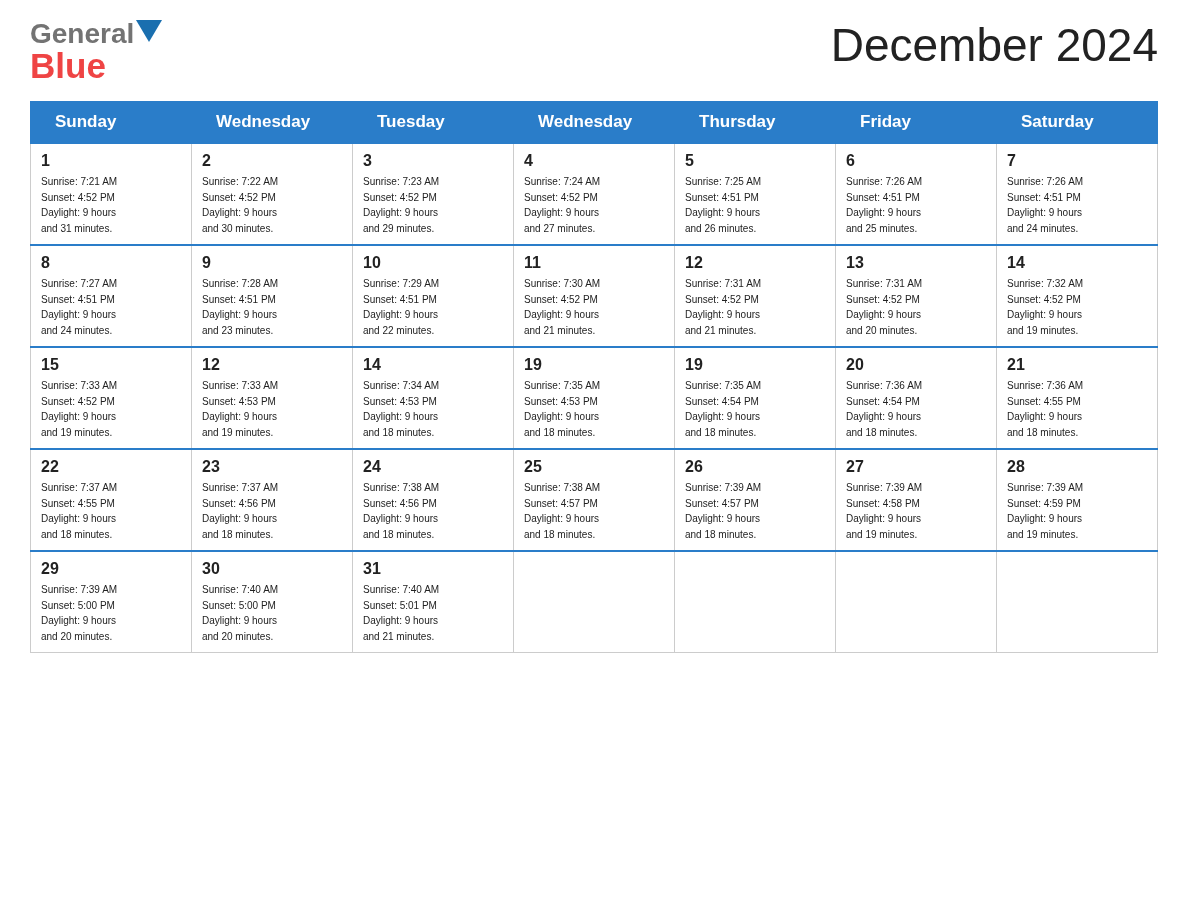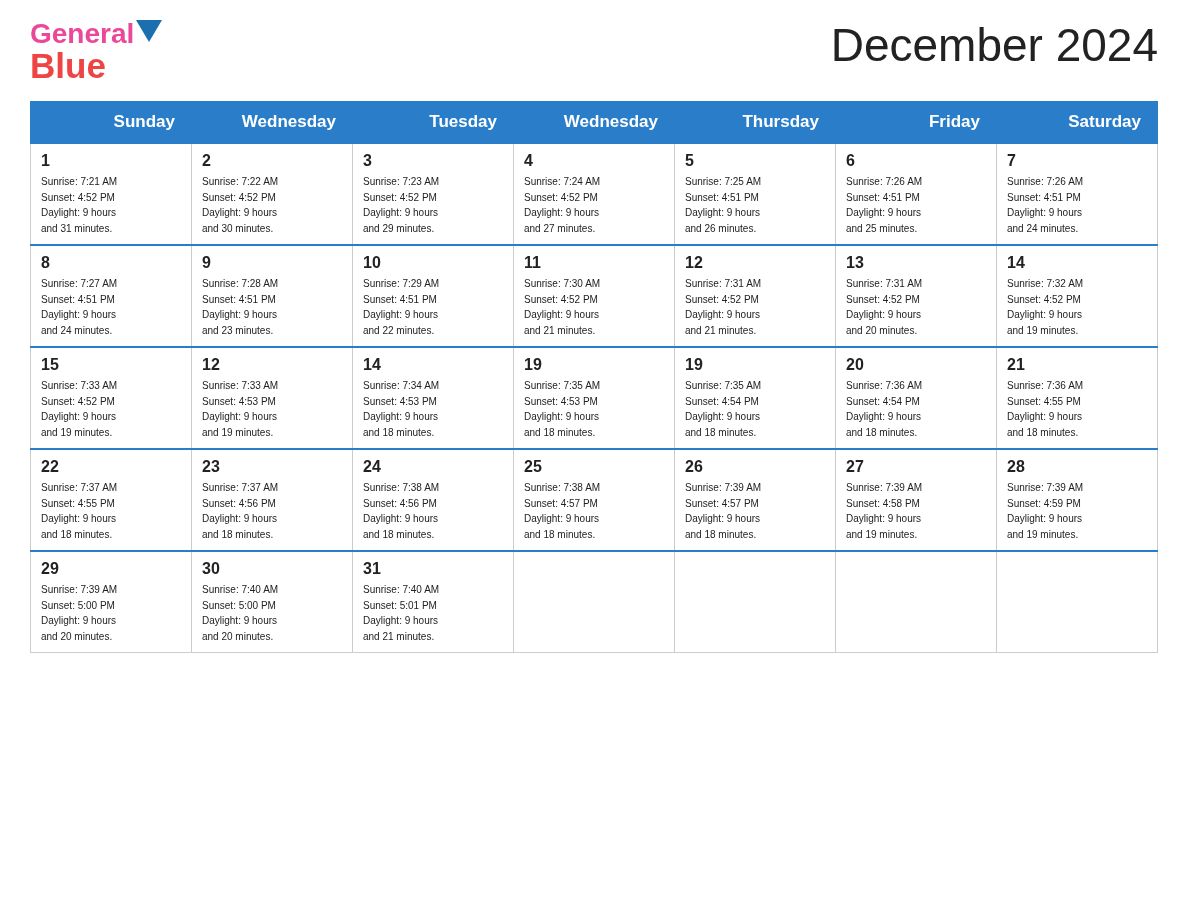--- a/index.html
+++ b/index.html
@@ -18,21 +18,21 @@
       margin-bottom: 18px;
     }
     .logo {
       display: flex;
       flex-direction: column;
       align-items: flex-start;
     }
     .logo-general {
       font-size: 28px;
       font-weight: bold;
-      color: #ec4899;
+      color: #737373;
       line-height: 1;
     }
     .logo-blue {
       font-size: 35px;
       font-weight: bold;
       color: #ef4444;
       line-height: 1;
     }
     .title-block {
       text-align: right;
@@ -51,22 +51,22 @@
     .calendar-table {
       width: 100%;
       border-collapse: collapse;
       border: 1px solid #aaa;
     }
     .calendar-table th {
       background-color: #2a7dc9;
       color: #fff;
       font-size: 17px;
       font-weight: bold;
-      padding: 10px 16px;
-      text-align: right;
+      padding: 10px 24px;
+      text-align: left;
       border: 1px solid #2a7dc9;
     }
     .calendar-table td {
       vertical-align: top;
       padding: 8px 10px;
       border: 1px solid #ccc;
       width: calc(100% / 7);
       min-height: 100px;
       font-size: 13px;
       color: #222;

